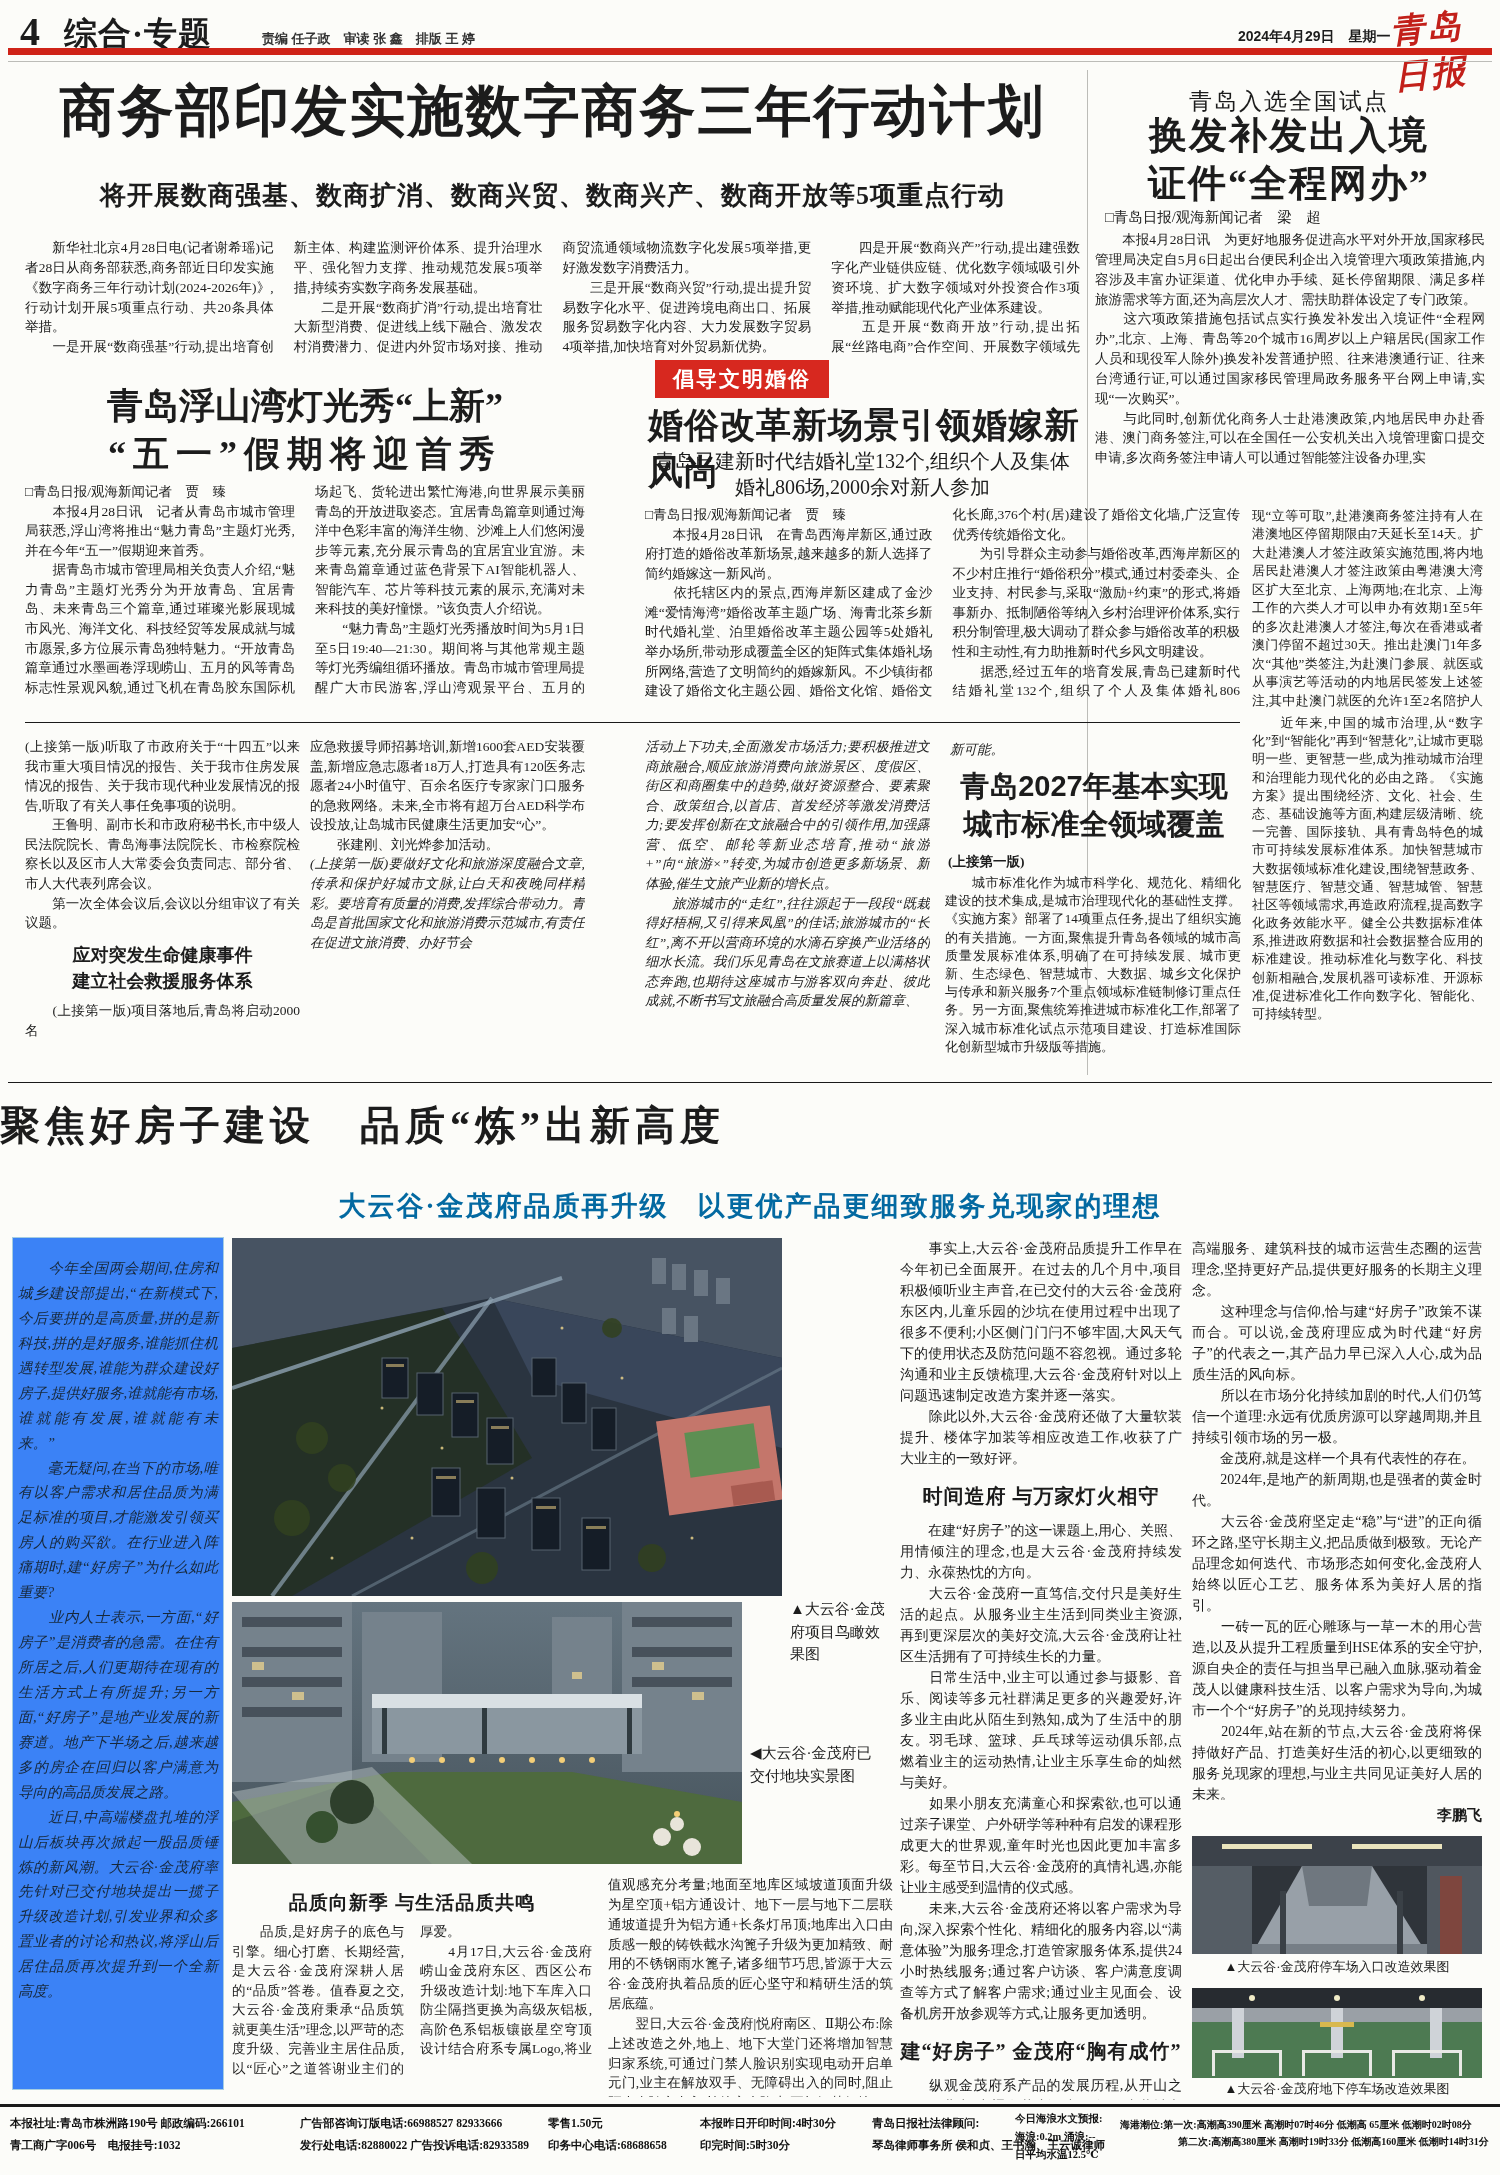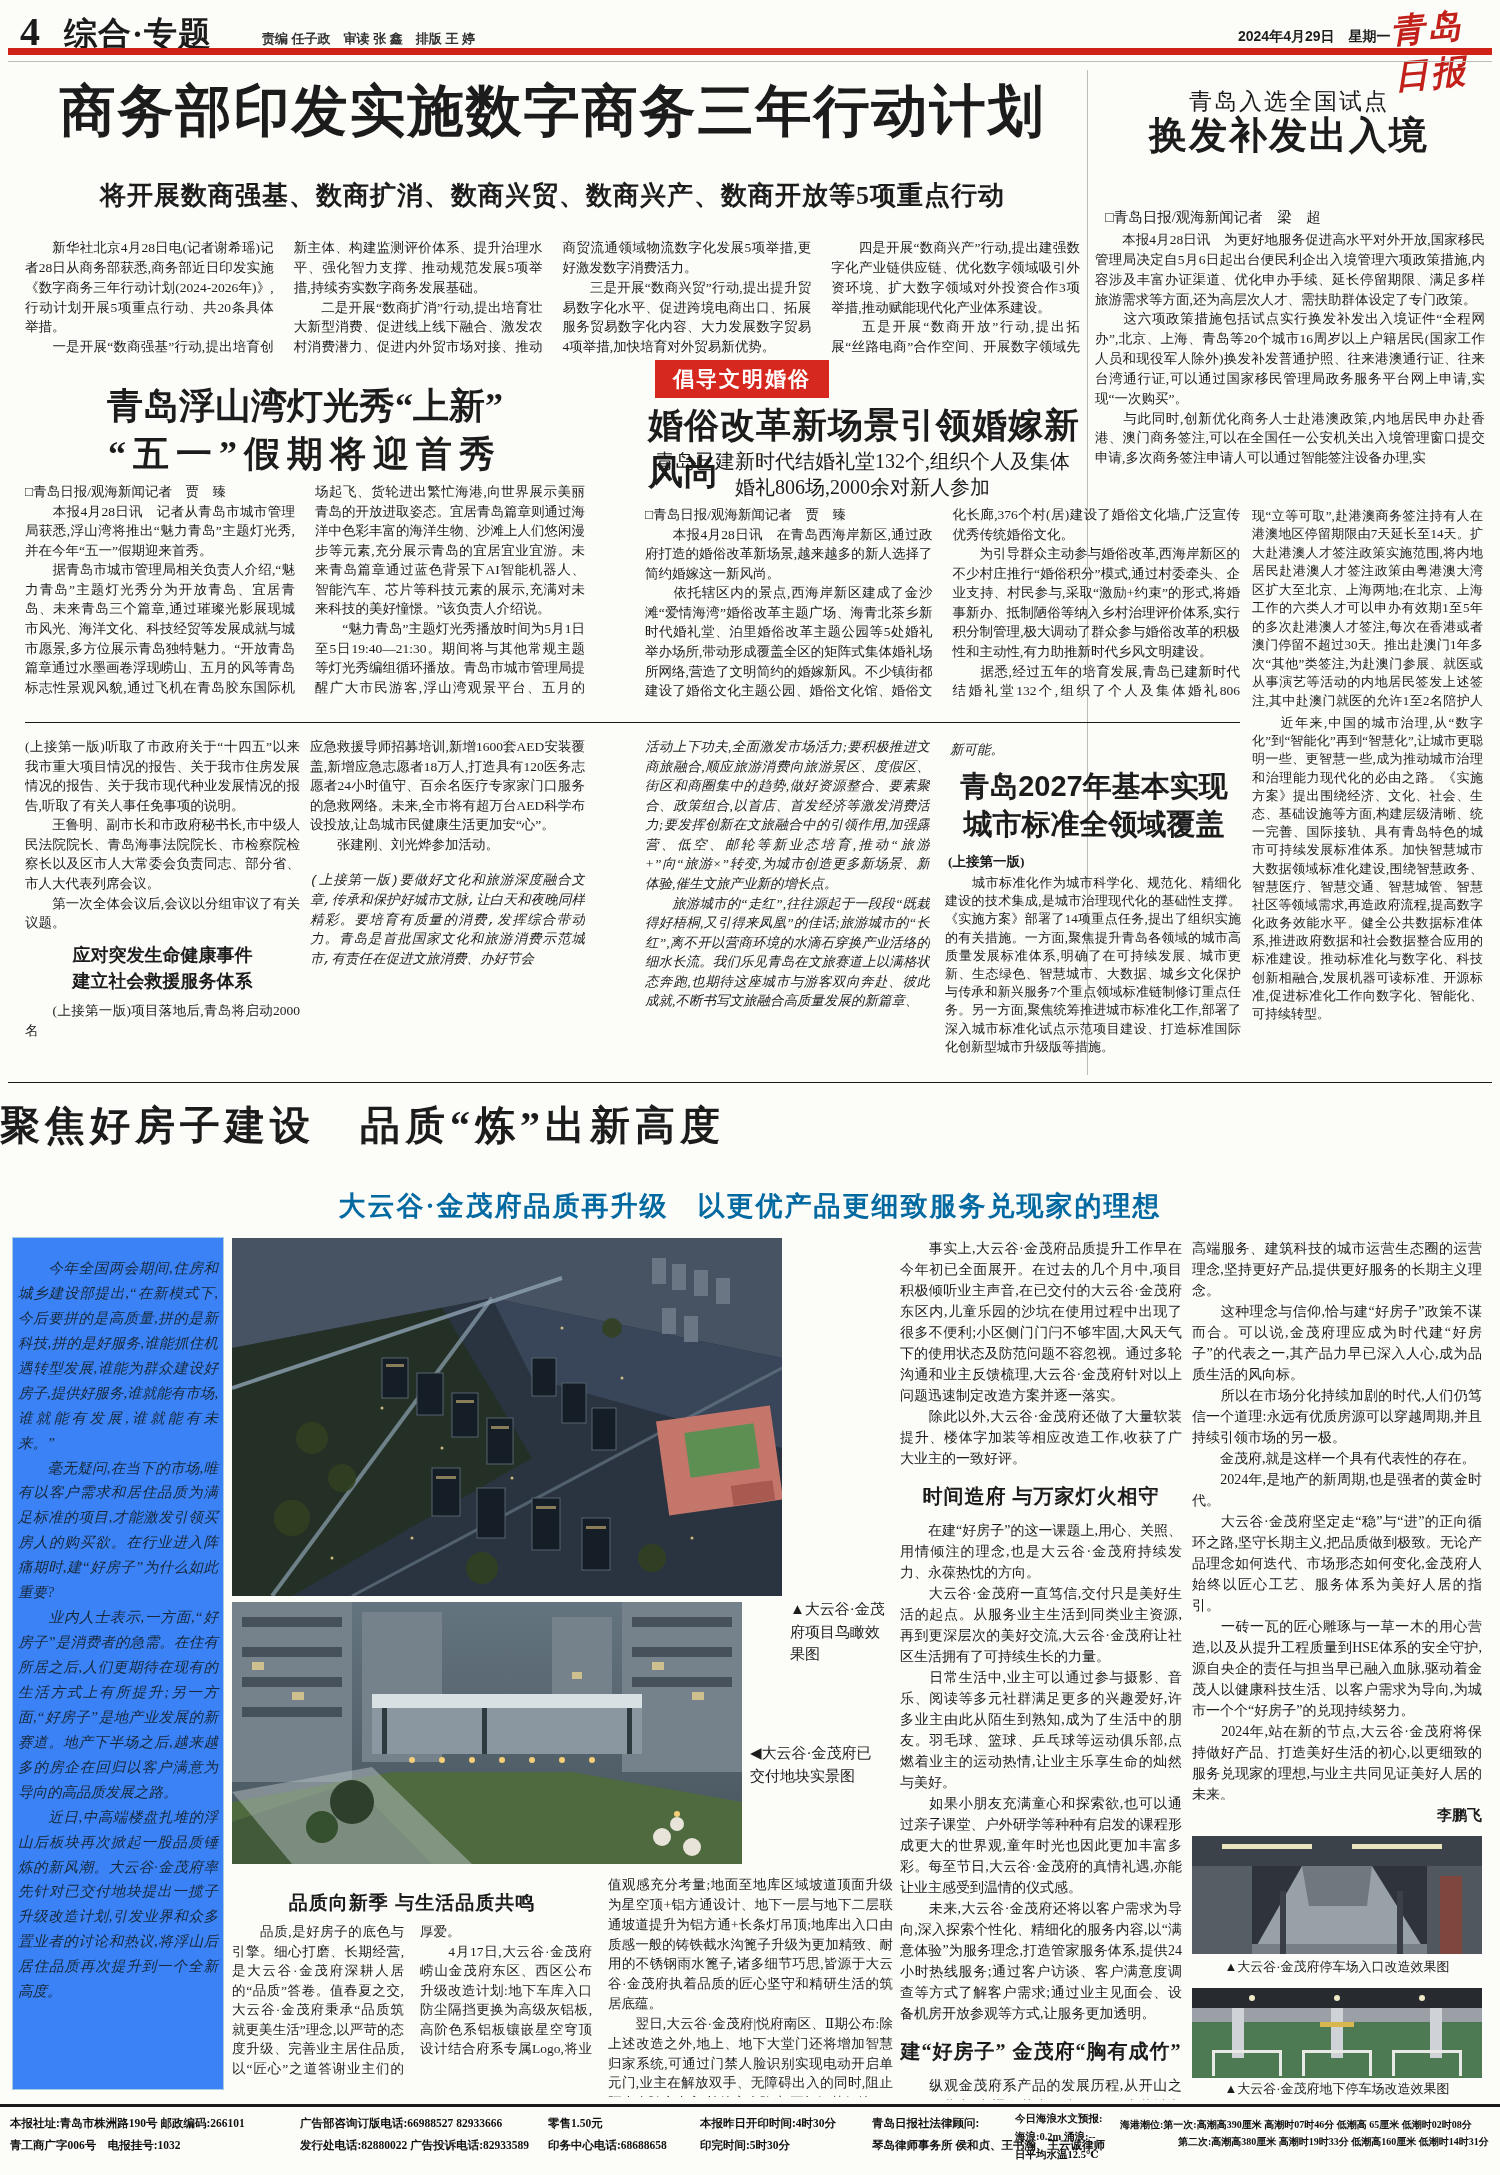--- a/index.html
+++ b/index.html
@@ -73,20 +73,21 @@
   <div class="abs clip cols4 b135 flow" style="left:25px;top:238px;width:1055px;height:136px;">　　新华社北京4月28日电(记者谢希瑶)记者28日从商务部获悉,商务部近日印发实施《数字商务三年行动计划(2024-2026年)》,行动计划开展5项重点行动、共20条具体举措。
 　　一是开展“数商强基”行动,提出培育创新主体、构建监测评价体系、提升治理水平、强化智力支撑、推动规范发展5项举措,持续夯实数字商务发展基础。
 　　二是开展“数商扩消”行动,提出培育壮大新型消费、促进线上线下融合、激发农村消费潜力、促进内外贸市场对接、推动商贸流通领域物流数字化发展5项举措,更好激发数字消费活力。
 　　三是开展“数商兴贸”行动,提出提升贸易数字化水平、促进跨境电商出口、拓展服务贸易数字化内容、大力发展数字贸易4项举措,加快培育对外贸易新优势。
 　　四是开展“数商兴产”行动,提出建强数字化产业链供应链、优化数字领域吸引外资环境、扩大数字领域对外投资合作3项举措,推动赋能现代化产业体系建设。
 　　五是开展“数商开放”行动,提出拓展“丝路电商”合作空间、开展数字领域先行先试、积极参与全球数字经济治理3项举措,不断深化数字经济国际合作。</div>
 
   <div class="abs hair" style="left:1087px;top:70px;width:1px;height:1005px;"></div>
   <div class="abs h-permit-k" style="left:1095px;top:86px;width:388px;">青岛入选全国试点</div>
   <div class="abs h-permit" style="left:1095px;top:112px;width:388px;">换发补发出入境</div>
+  <div class="abs h-permit" style="left:1095px;top:160px;width:388px;">证件“全程网办”</div>
   <div class="abs byline" style="left:1105px;top:208px;width:380px;">□青岛日报/观海新闻记者　梁　超</div>
   <div class="abs clip b135 flow" style="left:1095px;top:230px;width:390px;height:272px;">　　本报4月28日讯　为更好地服务促进高水平对外开放,国家移民管理局决定自5月6日起出台便民利企出入境管理六项政策措施,内容涉及丰富办证渠道、优化申办手续、延长停留期限、满足多样旅游需求等方面,还为高层次人才、需扶助群体设定了专门政策。
 　　这六项政策措施包括试点实行换发补发出入境证件“全程网办”,北京、上海、青岛等20个城市16周岁以上户籍居民(国家工作人员和现役军人除外)换发补发普通护照、往来港澳通行证、往来台湾通行证,可以通过国家移民管理局政务服务平台网上申请,实现“一次购买”。
 　　与此同时,创新优化商务人士赴港澳政策,内地居民申办赴香港、澳门商务签注,可以在全国任一公安机关出入境管理窗口提交申请,多次商务签注申请人可以通过智能签注设备办理,实</div>
   <div class="abs clip flow" style="left:1252px;top:507px;width:231px;height:202px;font-size:13px;line-height:1.42;">现“立等可取”,赴港澳商务签注持有人在港澳地区停留期限由7天延长至14天。扩大赴港澳人才签注政策实施范围,将内地居民赴港澳人才签注政策由粤港澳大湾区扩大至北京、上海两地;在北京、上海工作的六类人才可以申办有效期1至5年的多次赴港澳人才签注,每次在香港或者澳门停留不超过30天。推出赴澳门1年多次“其他”类签注,为赴澳门参展、就医或从事演艺等活动的内地居民签发上述签注,其中赴澳门就医的允许1至2名陪护人员随同申办同类型签注。</div>
 
   <div class="abs h-light" style="left:25px;top:384px;width:560px;">青岛浮山湾灯光秀“上新”</div>
   <div class="abs h-light h-light2" style="left:25px;top:432px;width:560px;">“五一”假期将迎首秀</div>
   <div class="abs clip cols2 b13 flow" style="left:25px;top:482px;width:560px;height:230px;">□青岛日报/观海新闻记者　贾　臻
 　　本报4月28日讯　记者从青岛市城市管理局获悉,浮山湾将推出“魅力青岛”主题灯光秀,并在今年“五一”假期迎来首秀。
@@ -111,21 +112,21 @@
     <div class="b13 flow">(上接第一版)听取了市政府关于“十四五”以来我市重大项目情况的报告、关于我市住房发展情况的报告、关于我市现代种业发展情况的报告,听取了有关人事任免事项的说明。
 　　王鲁明、副市长和市政府秘书长,市中级人民法院院长、青岛海事法院院长、市检察院检察长以及区市人大常委会负责同志、部分省、市人大代表列席会议。
 　　第一次全体会议后,会议以分组审议了有关议题。</div>
     <div class="h-rescue">应对突发生命健康事件</div>
     <div class="h-rescue" style="margin-top:-6px;">建立社会救援服务体系</div>
     <div class="b13 flow">　　(上接第一版)项目落地后,青岛将启动2000名</div>
   </div>
   <div class="abs clip" style="left:310px;top:737px;width:275px;height:340px;">
     <div class="b13 flow">应急救援导师招募培训,新增1600套AED安装覆盖,新增应急志愿者18万人,打造具有120医务志愿者24小时值守、百余名医疗专家家门口服务的急救网络。未来,全市将有超万台AED科学布设投放,让岛城市民健康生活更加安“心”。
 　　张建刚、刘光烨参加活动。</div>
-    <div class="b13 flow kai" style="margin-top:17px;font-family:Liberation Mono, monospace;">(上接第一版)要做好文化和旅游深度融合文章,传承和保护好城市文脉,让白天和夜晚同样精彩。要培育有质量的消费,发挥综合带动力。青岛是首批国家文化和旅游消费示范城市,有责任在促进文旅消费、办好节会</div>
+    <div class="b13 flow kai" style="margin-top:0;">(上接第一版)要做好文化和旅游深度融合文章,传承和保护好城市文脉,让白天和夜晚同样精彩。要培育有质量的消费,发挥综合带动力。青岛是首批国家文化和旅游消费示范城市,有责任在促进文旅消费、办好节会</div>
   </div>
   <div class="abs clip kai b13 flow" style="left:645px;top:737px;width:285px;height:340px;">活动上下功夫,全面激发市场活力;要积极推进文商旅融合,顺应旅游消费向旅游景区、度假区、街区和商圈集中的趋势,做好资源整合、要素聚合、政策组合,以首店、首发经济等激发消费活力;要发挥创新在文旅融合中的引领作用,加强露营、低空、邮轮等新业态培育,推动“旅游+”向“旅游×”转变,为城市创造更多新场景、新体验,催生文旅产业新的增长点。
 　　旅游城市的“走红”,往往源起于一段段“既栽得好梧桐,又引得来凤凰”的佳话;旅游城市的“长红”,离不开以营商环境的水滴石穿换产业活络的细水长流。我们乐见青岛在文旅赛道上以满格状态奔跑,也期待这座城市与游客双向奔赴、彼此成就,不断书写文旅融合高质量发展的新篇章、</div>
   <div class="abs kai b13" style="left:950px;top:740px;">新可能。</div>
 
   <div class="abs h-std sans" style="left:945px;top:768px;width:298px;">青岛2027年基本实现</div>
   <div class="abs h-std sans" style="left:945px;top:806px;width:298px;">城市标准全领域覆盖</div>
   <div class="abs jump b13" style="left:948px;top:852px;">(上接第一版)</div>
   <div class="abs clip flow" style="left:945px;top:874px;width:296px;height:202px;font-size:13px;line-height:1.4;">　　城市标准化作为城市科学化、规范化、精细化建设的技术集成,是城市治理现代化的基础性支撑。《实施方案》部署了14项重点任务,提出了组织实施的有关措施。一方面,聚焦提升青岛各领域的城市高质量发展标准体系,明确了在可持续发展、城市更新、生态绿色、智慧城市、大数据、城乡文化保护与传承和新兴服务7个重点领域标准链制修订重点任务。另一方面,聚焦统筹推进城市标准化工作,部署了深入城市标准化试点示范项目建设、打造标准国际化创新型城市升级版等措施。</div>
   <div class="abs clip flow" style="left:1252px;top:714px;width:231px;height:362px;font-size:13px;line-height:1.4;">　　近年来,中国的城市治理,从“数字化”到“智能化”再到“智慧化”,让城市更聪明一些、更智慧一些,成为推动城市治理和治理能力现代化的必由之路。《实施方案》提出围绕经济、文化、社会、生态、基础设施等方面,构建层级清晰、统一完善、国际接轨、具有青岛特色的城市可持续发展标准体系。加快智慧城市大数据领域标准化建设,围绕智慧政务、智慧医疗、智慧交通、智慧城管、智慧社区等领域需求,再造政府流程,提高数字化政务效能水平。健全公共数据标准体系,推进政府数据和社会数据整合应用的标准建设。推动标准化与数字化、科技创新相融合,发展机器可读标准、开源标准,促进标准化工作向数字化、智能化、可持续转型。</div>

